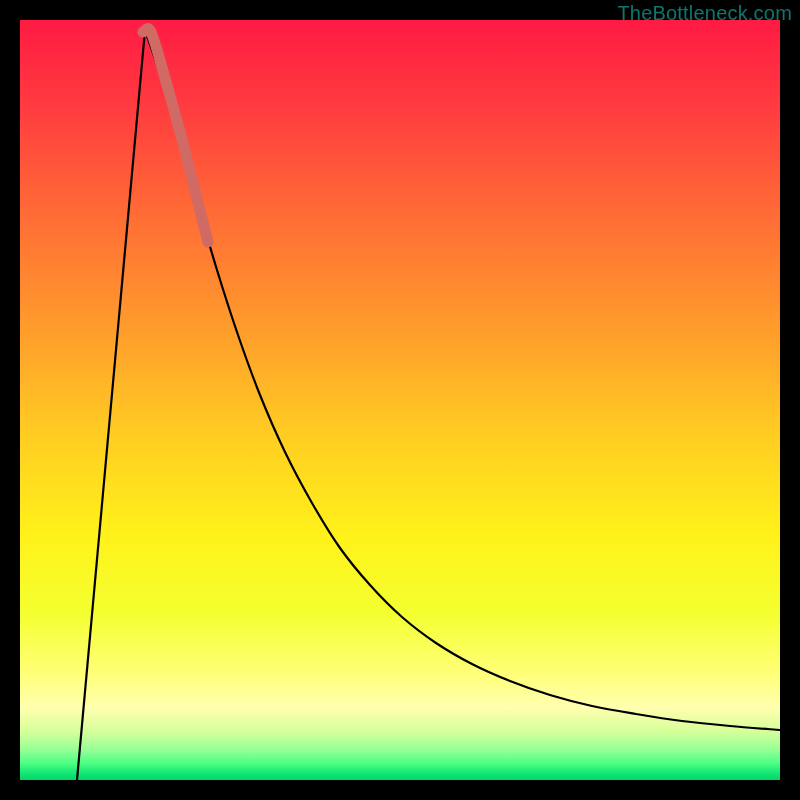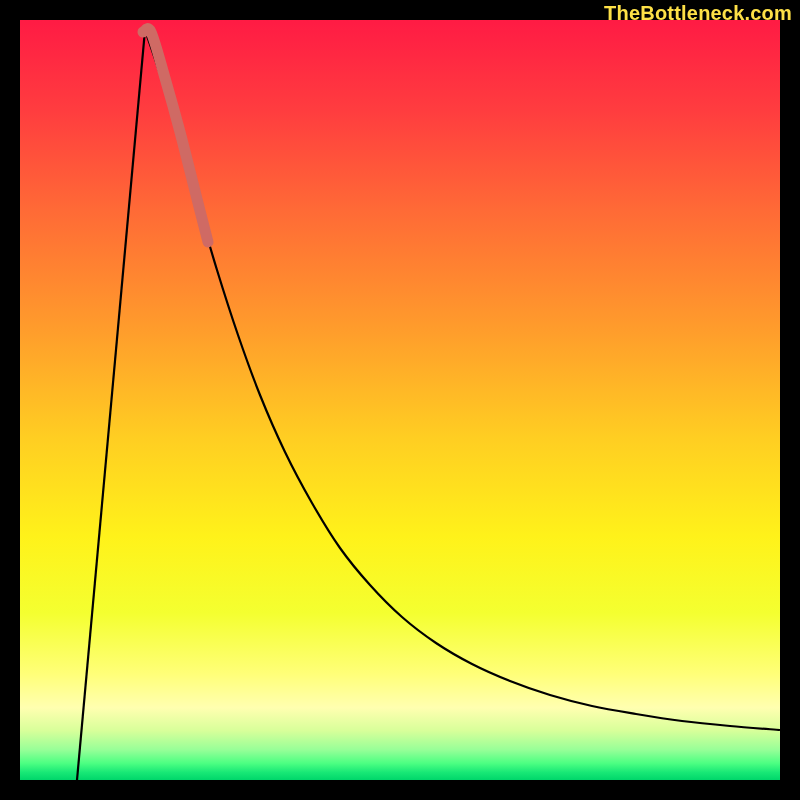--- a/index.html
+++ b/index.html
@@ -14,23 +14,23 @@
   .frame {
     position: relative;
     width: 800px;
     height: 800px;
     background: #000;
   }
   .watermark {
     position: absolute;
     top: 2px;
     right: 8px;
-    color: #fde047;
+    color: #0f766e;
     font-size: 20px;
-    font-weight: 700;
+    font-weight: 400;
     letter-spacing: 0.2px;
     z-index: 20;
   }
   .plot {
     position: absolute;
     left: 20px;
     top: 20px;
     width: 760px;
     height: 760px;
     overflow: hidden;

